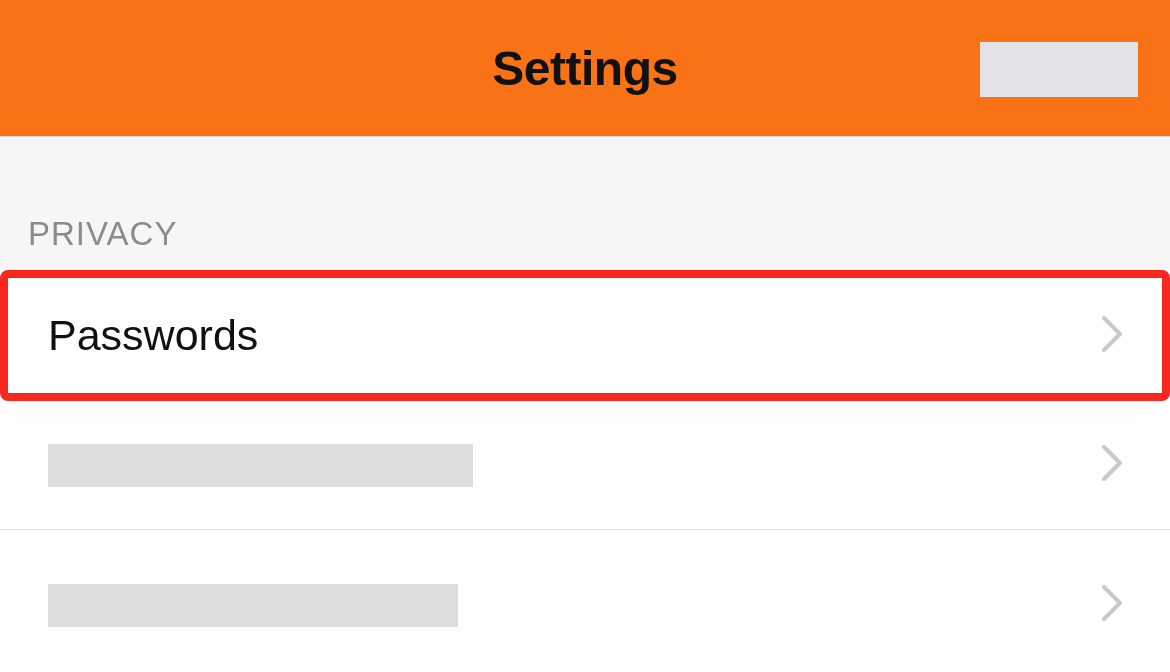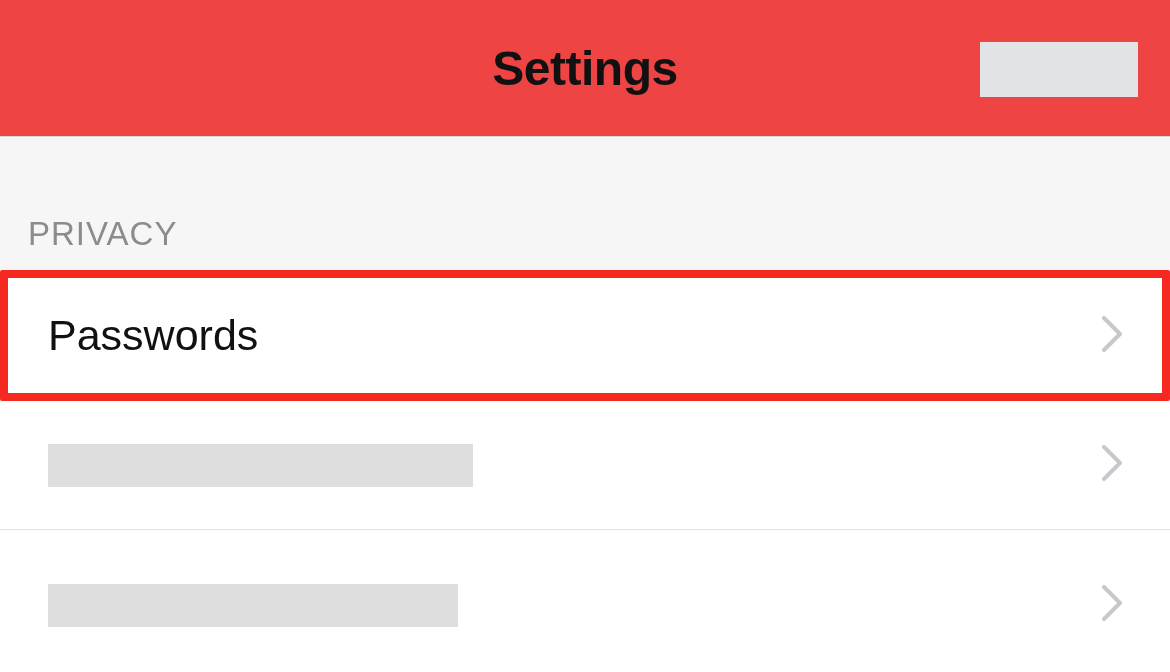--- a/index.html
+++ b/index.html
@@ -10,21 +10,21 @@
     body {
       font-family: -apple-system, BlinkMacSystemFont, "Segoe UI", Helvetica, Arial, sans-serif;
       background: #f6f6f7;
       width: 1170px;
       height: 672px;
       overflow: hidden;
     }
     .header {
       position: relative;
       height: 137px;
-      background: #ef4444;
+      background: #f97316;
       border-bottom: 1px solid #d8d8d9;
       display: flex;
       align-items: center;
       justify-content: center;
     }
     .header-title {
       font-size: 48px;
       font-weight: 700;
       color: #111;
       letter-spacing: -0.5px;
@@ -57,21 +57,21 @@
       height: 129px;
       padding: 0 48px;
       background: #fff;
       border-bottom: 1px solid #e3e3e4;
     }
     .row-highlighted {
       border: 8px solid #f5291f;
       height: 131px;
       padding: 0 40px;
       margin-top: -1px;
-      border-radius: 2px;
+      border-radius: 8px;
     }
     .row-label {
       font-size: 43px;
       font-weight: 400;
       color: #111;
     }
     .row-placeholder {
       height: 43px;
       background: #dedede;
     }

